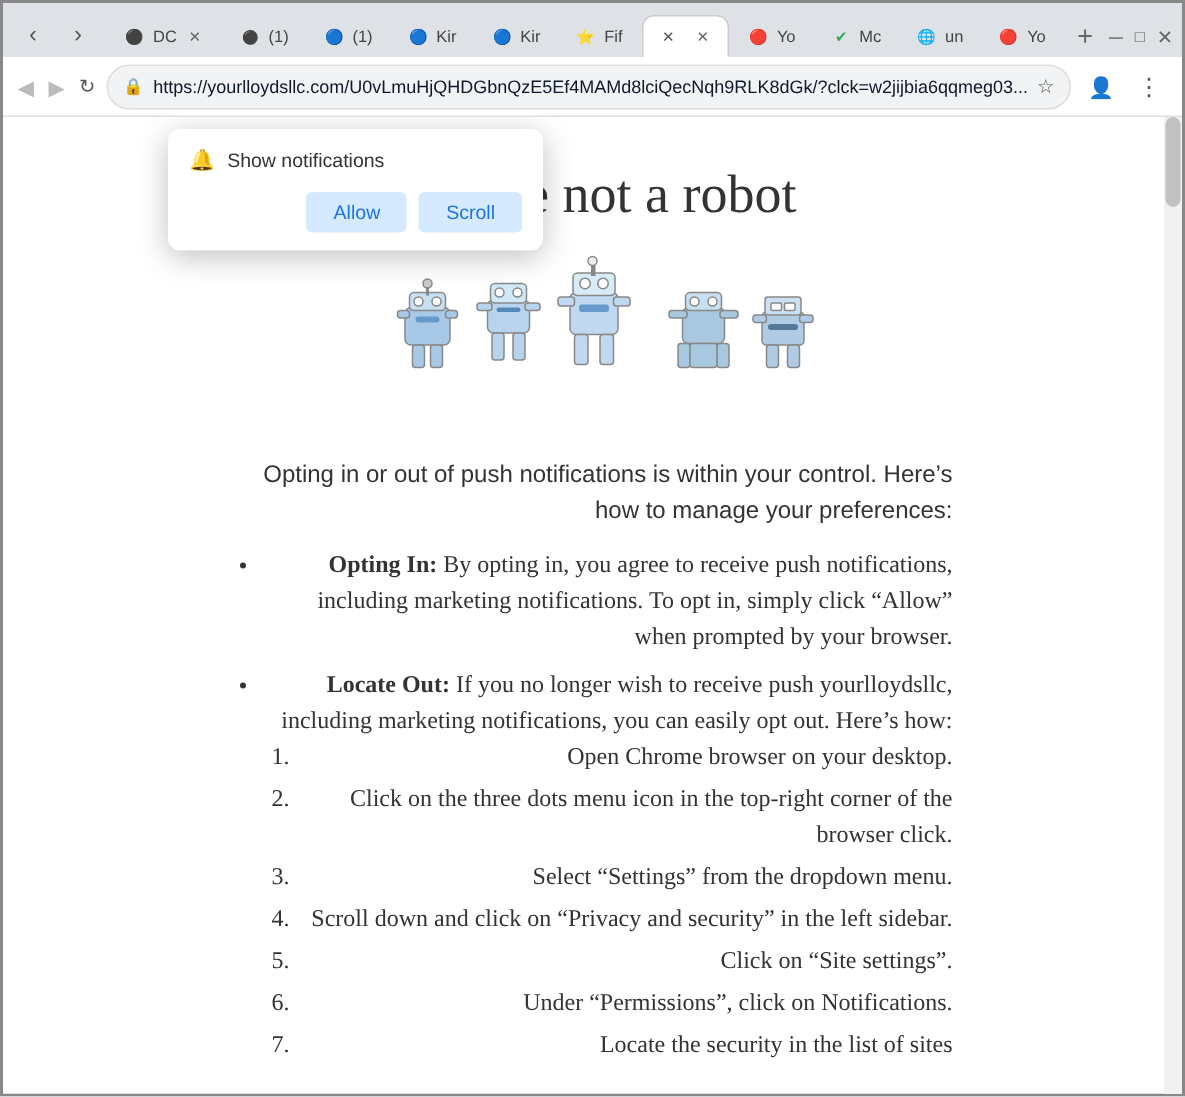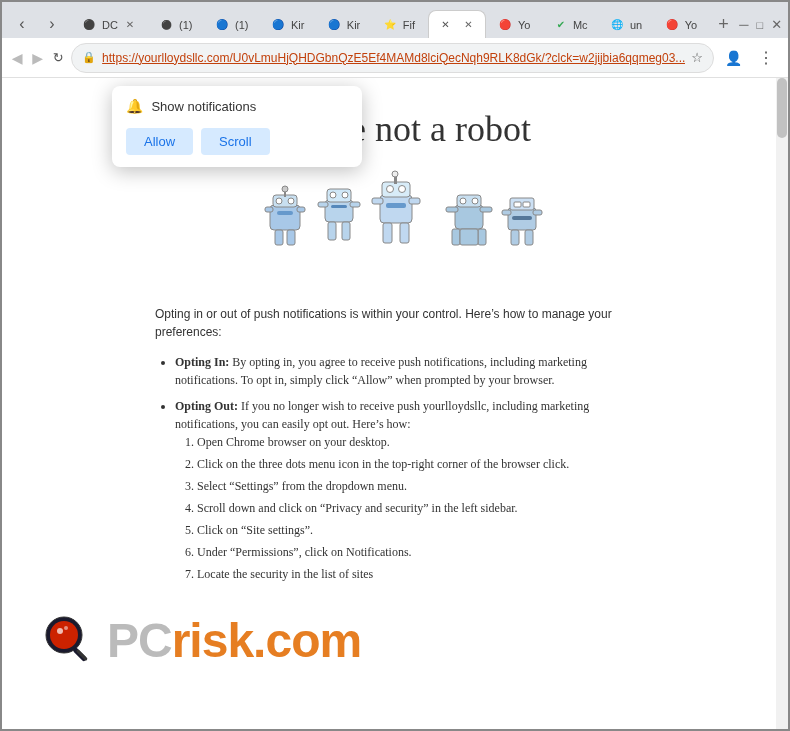--- a/index.html
+++ b/index.html
@@ -129,22 +129,21 @@
     .address-lock {
       color: #555;
       font-size: 11px;
     }
     .address-text {
       flex: 1;
       overflow: hidden;
       text-overflow: ellipsis;
       white-space: nowrap;
       font-size: 12px;
-      color: #c2410c;
-      text-decoration: underline;
+      color: #0f172a;
     }
     .address-star {
       color: #555;
       font-size: 13px;
     }
 
     .toolbar-right {
       display: flex;
       align-items: center;
       gap: 4px;
@@ -217,21 +216,21 @@
       font-size: 14px;
       color: #555;
     }
     .popup-notification-text {
       font-size: 13px;
       color: #333;
     }
 
     .popup-buttons {
       display: flex;
-      justify-content: flex-start;
+      justify-content: flex-end;
       gap: 8px;
     }
 
     .btn-allow {
       padding: 6px 18px;
       background: #d6eaff;
       border: none;
       border-radius: 4px;
       font-size: 13px;
       color: #1a73e8;
@@ -267,25 +266,26 @@
       font-family: Georgia, serif;
     }
 
     .robots-image {
       display: flex;
       justify-content: center;
       margin-bottom: 20px;
     }
 
     .page-body-text {
-      font-size: 12px;
+      font-size: 16px;
       color: #333;
       line-height: 1.5;
       max-width: 480px;
       margin: 0 auto;
+      text-align: right;
     }
 
     .page-body-text p {
       margin-bottom: 12px;
     }
 
     .page-body-text ul {
       margin-left: 20px;
       margin-bottom: 10px;
       font-family: Liberation Serif, serif;
@@ -491,21 +491,21 @@
       </div>
 
       <div class="page-body-text">
         <p>Opting in or out of push notifications is within your control. Here’s how to manage your preferences:</p>
         <ul>
           <li>
             <strong>Opting In:</strong>
             <span> By opting in, you agree to receive push notifications, including marketing notifications. To opt in, simply click “Allow” when prompted by your browser.</span>
           </li>
           <li>
-            <strong>Opting Out:</strong>
+            <strong>Locate Out:</strong>
             <span> If you no longer wish to receive push yourlloydsllc, including marketing notifications, you can easily opt out. Here’s how:</span>
             <ol>
               <li>Open Chrome browser on your desktop.</li>
               <li>Click on the three dots menu icon in the top-right corner of the browser click.</li>
               <li>Select “Settings” from the dropdown menu.</li>
               <li>Scroll down and click on “Privacy and security” in the left sidebar.</li>
               <li>Click on “Site settings”.</li>
               <li>Under “Permissions”, click on Notifications.</li>
               <li>Locate the security in the list of sites</li>
             </ol>

